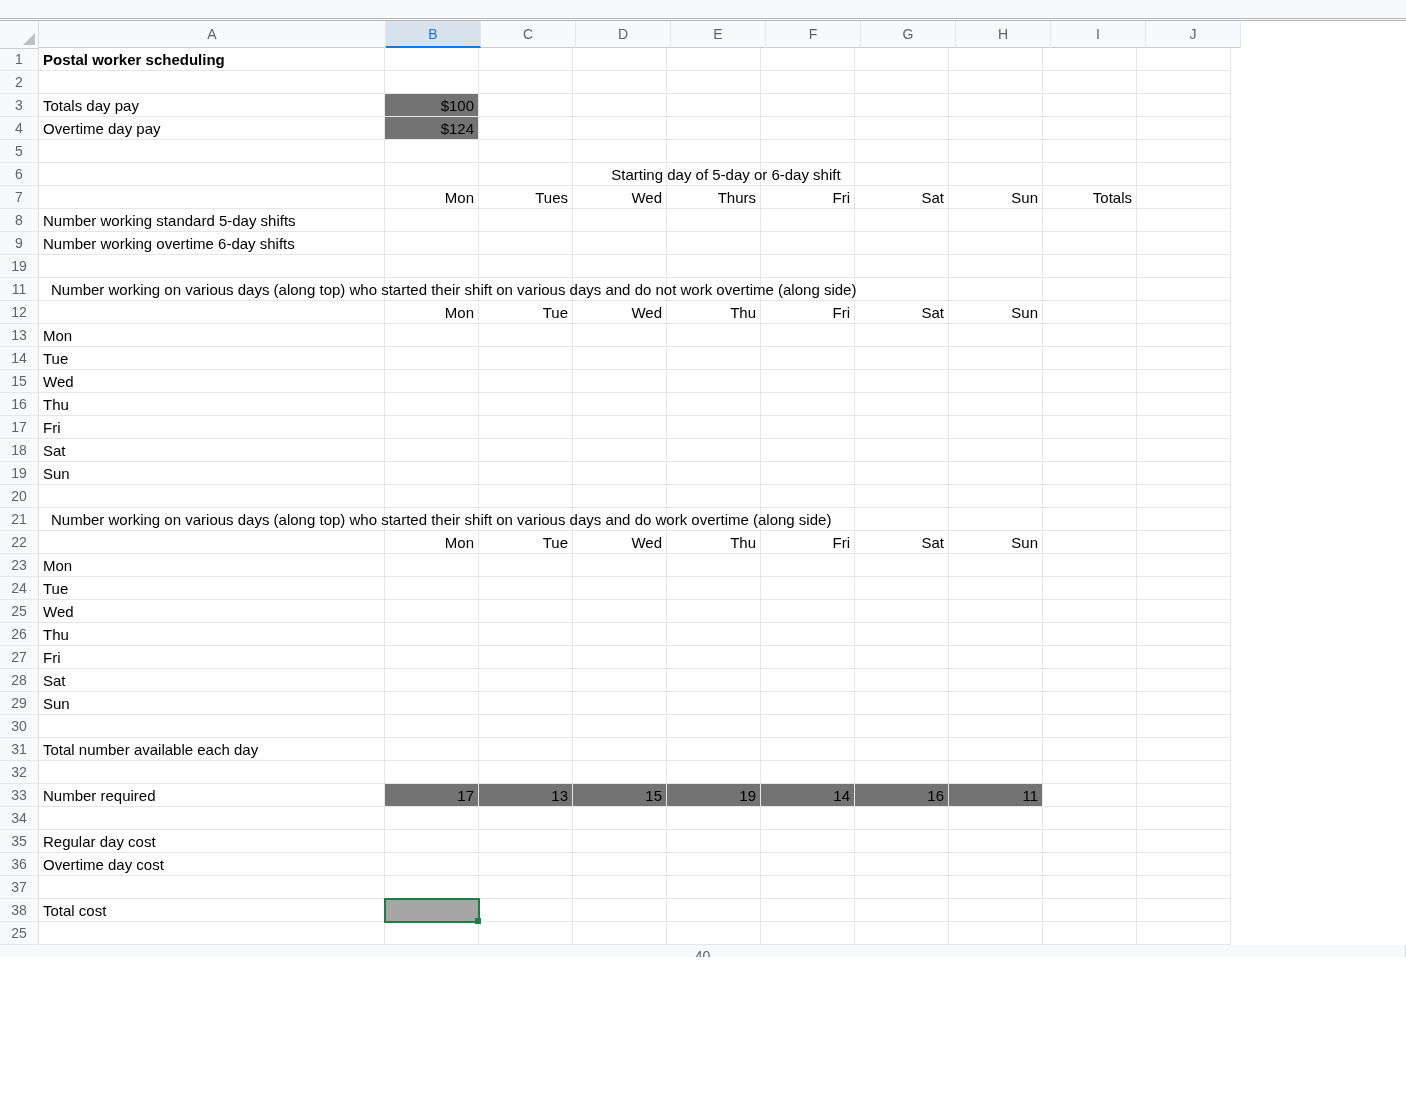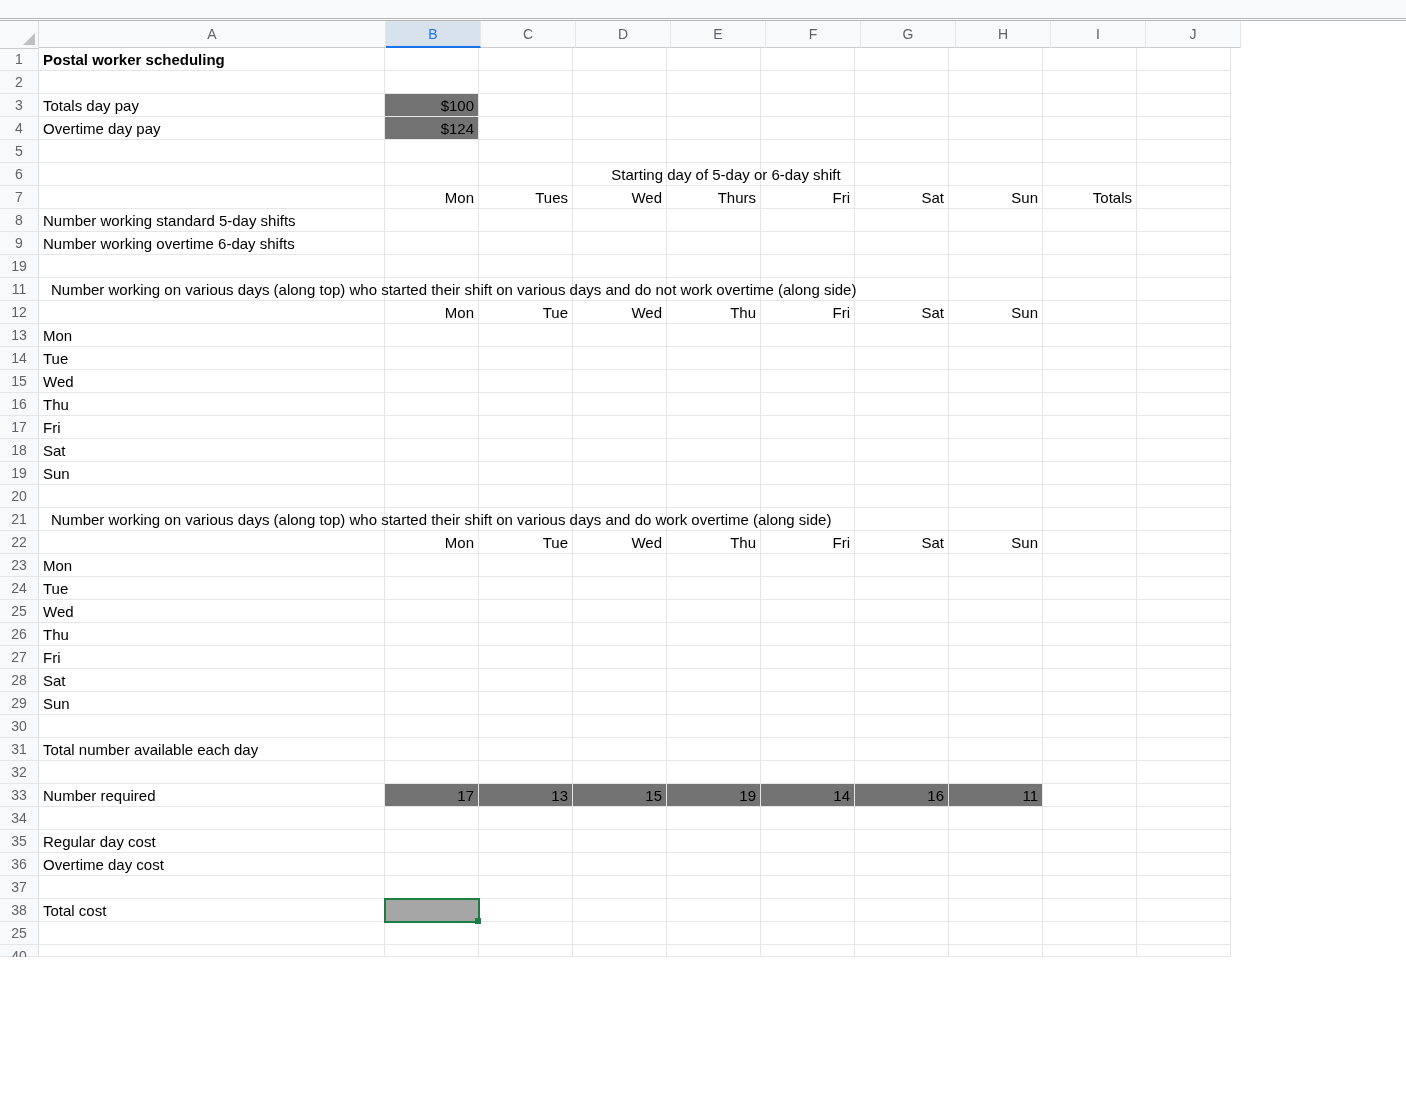--- a/index.html
+++ b/index.html
@@ -558,21 +558,21 @@
         <div class="cell wN"></div>
         <div class="cell wN"></div>
         <div class="cell wN"></div>
         <div class="cell wN"></div>
         <div class="cell wN"></div>
         <div class="cell wN"></div>
         <div class="cell wN"></div>
         <div class="cell wN"></div>
         <div class="cell wN"></div>
       </div>
-      <div class="row" style="height: 12px; overflow: hidden;">
+      <div class="row" style="height: 12px; overflow: hidden; flex-direction: column;">
         <div class="rowhead">40</div>
         <div class="cell wA"></div>
         <div class="cell wN"></div>
         <div class="cell wN"></div>
         <div class="cell wN"></div>
         <div class="cell wN"></div>
         <div class="cell wN"></div>
         <div class="cell wN"></div>
         <div class="cell wN"></div>
         <div class="cell wN"></div>

